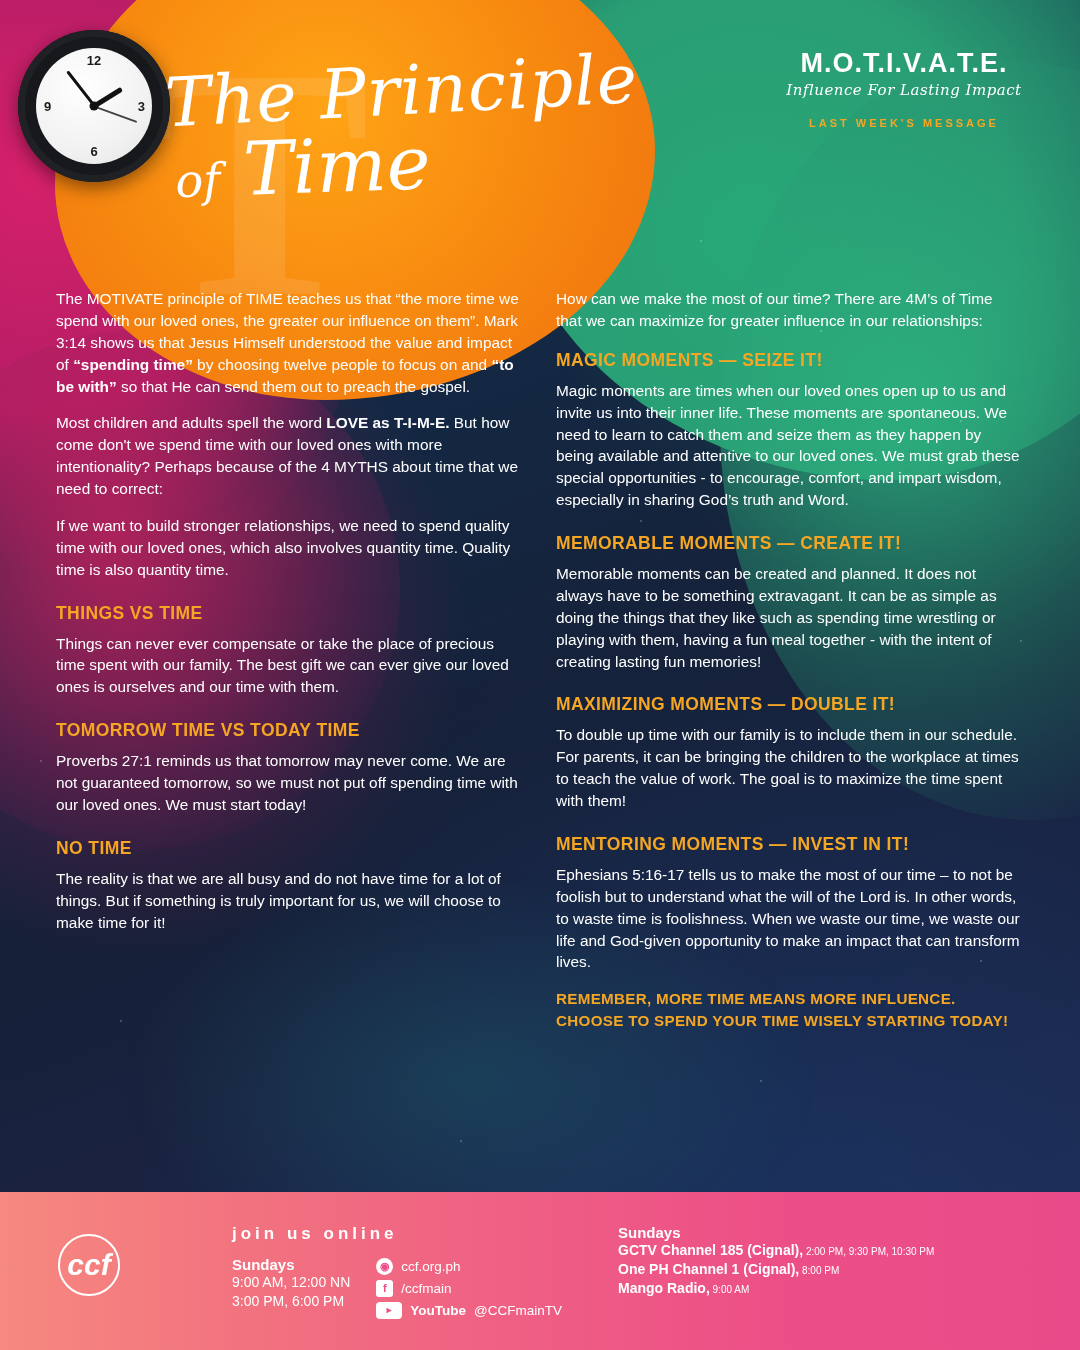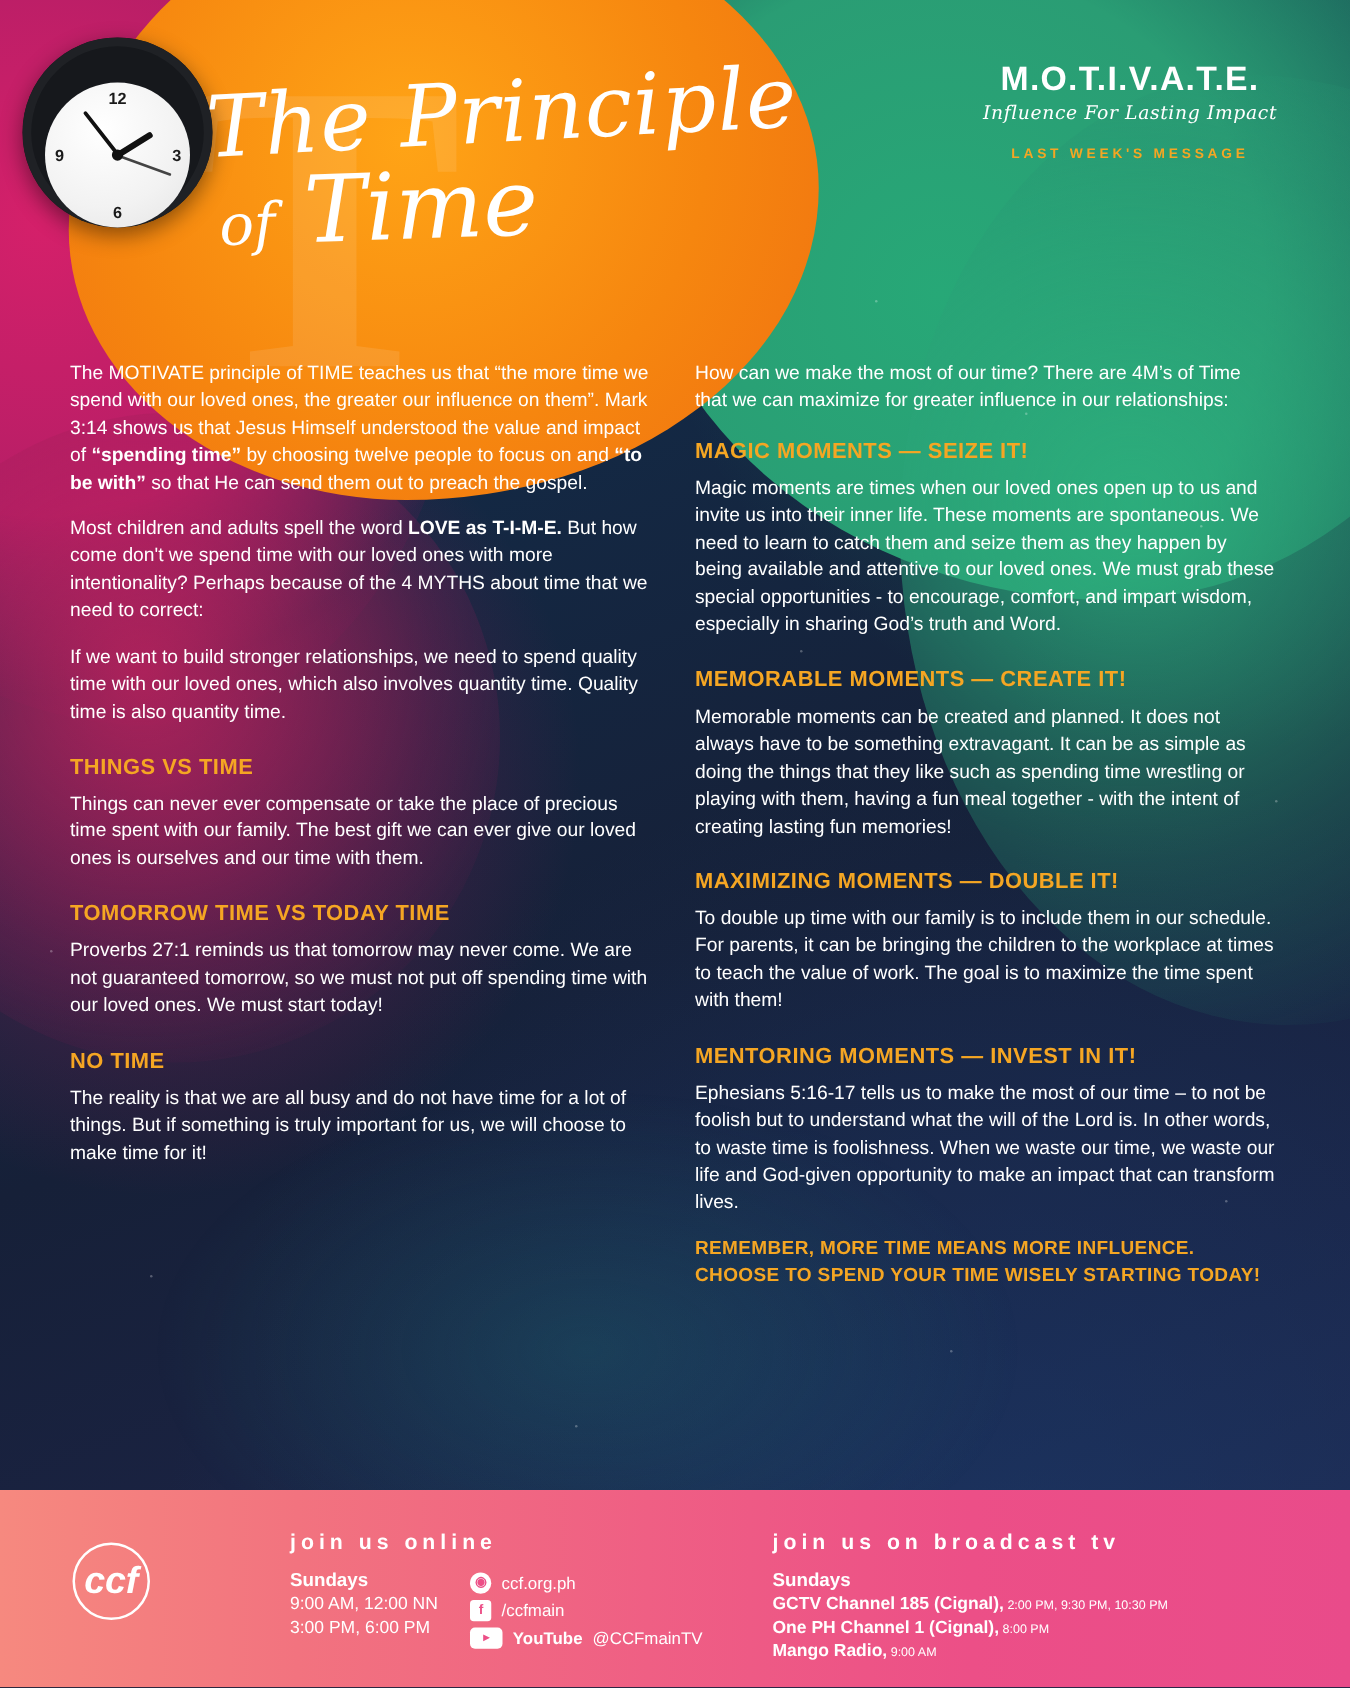--- a/index.html
+++ b/index.html
@@ -62,21 +62,21 @@
     color: rgba(255,255,255,0.10);
     letter-spacing: -8px;
   }
 
   
   .clock-wrap { position: absolute; left: 18px; top: 30px; width: 152px; height: 152px; }
   .clock-body {
     width: 152px; height: 152px; border-radius: 50%;
     background: #16181c;
     box-shadow: 0 6px 18px rgba(0,0,0,.45), inset 0 0 0 7px #1f2125;
-    display: flex; align-items: flex-end; justify-content: center;
+    display: flex; align-items: center; justify-content: center;
   }
   .clock-face {
     width: 116px; height: 116px; border-radius: 50%;
     background: radial-gradient(circle at 40% 32%, #ffffff 0%, #f2f2f2 60%, #e4e4e4 100%);
     position: relative;
   }
   .cnum { position: absolute; font-size: 13px; font-weight: 700; color: #1a1a1a; font-family: "Liberation Sans", sans-serif; }
   .cn12 { top: 5px; left: 50%; transform: translateX(-50%); }
   .cn3 { right: 7px; top: 50%; transform: translateY(-50%); }
   .cn6 { bottom: 5px; left: 50%; transform: translateX(-50%); }
@@ -304,21 +304,20 @@
           <div class="row">
             <span class="sicon yt">►</span>
             <span style="font-weight:700">YouTube</span>
             <span>@CCFmainTV</span>
           </div>
         </div>
       </div>
     </div>
 
     <div class="f-col f-tv">
-      <div class="f-title">join us on broadcast tv</div>
       <div class="f-sub">Sundays</div>
       <div class="f-line">
         <b>GCTV Channel 185 (Cignal),</b><span class="small-caps"> 2:00 PM, 9:30 PM, 10:30 PM</span>
       </div>
       <div class="f-line">
         <b>One PH Channel 1 (Cignal),</b><span class="small-caps"> 8:00 PM</span>
       </div>
       <div class="f-line">
         <b>Mango Radio,</b><span class="small-caps"> 9:00 AM</span>
       </div>

